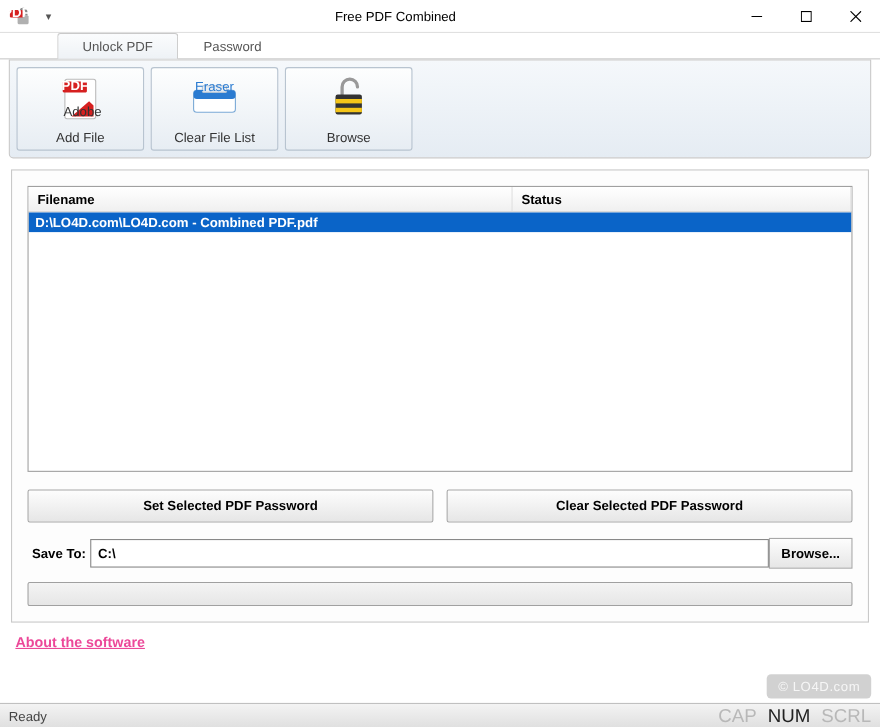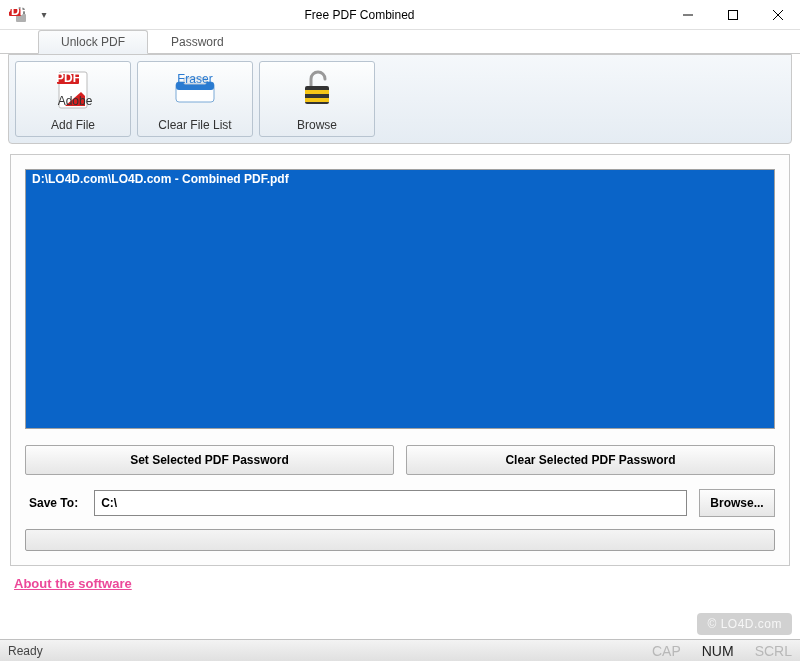--- a/index.html
+++ b/index.html
@@ -7,60 +7,60 @@
 
 
 .titlebar { height: 30px; background: #fff; display: flex; align-items: center; border-bottom: 1px solid #e0e0e0; }
 .titlebar .app-icon { width: 30px; height: 30px; display: flex; align-items: center; justify-content: center; margin-left: 4px; }
 .titlebar .qat { width: 20px; display:flex; align-items:center; justify-content:center; color:#555; font-size:10px; }
 .titlebar .title { flex: 1; text-align: center; color: #000; }
 .titlebar .win-controls { display: flex; }
 .titlebar .win-btn { width: 45px; height: 30px; display: flex; align-items: center; justify-content: center; color: #000; }
 
 
-.ribbon-tabs { height: 24px; background: #fff; display: flex; align-items: flex-end; padding-left: 38px; border-bottom: 1px solid #c9c9c9; }
+.ribbon-tabs { height: 24px; background: #fff; display: flex; align-items: flex-end; padding-left: 52px; border-bottom: 1px solid #c9c9c9; }
 .ribbon-tab { padding: 4px 22px; color: #555; border: 1px solid transparent; border-bottom: none; cursor: default; }
 .ribbon-tab.active { background: linear-gradient(#fbfcfd, #eef2f6); border: 1px solid #c9c9c9; border-bottom: 1px solid #eef2f6; border-radius: 3px 3px 0 0; position: relative; top: 1px; }
 
 
 .ribbon-body { height: 90px; margin: 0 8px; background: linear-gradient(#f5f8fb, #e5ecf3); border: 1px solid #c9c9c9; border-top: 1px solid #c9c9c9; border-radius: 0 0 4px 4px; display: flex; gap: 6px; padding: 6px; }
 .ribbon-btn { width: 116px; background: linear-gradient(#fdfefe, #e7edf3); border: 1px solid #b8c4d0; border-radius: 3px; display: flex; flex-direction: column; align-items: center; justify-content: center; gap: 4px; cursor: default; }
 .ribbon-btn .ic { height: 48px; display:flex; align-items:center; justify-content:center; }
 .ribbon-btn .lbl { color: #333; text-align: center; }
 
 
 .main-wrap { margin: 10px; border: 1px solid #c9c9c9; padding: 14px; background: #fdfdfd; }
 .listview { border: 1px solid #a0a0a0; background: #fff; height: 260px; display: flex; flex-direction: column; }
 .lv-header { display: flex; background: linear-gradient(#fff, #f0f0f0); border-bottom: 1px solid #d0d0d0; }
 .lv-col { padding: 4px 8px; font-weight: bold; border-right: 1px solid #e0e0e0; }
 .lv-col.filename { flex: 0 0 440px; }
 .lv-col.status { flex: 1; }
 .lv-body { flex: 1; overflow: auto; }
 .lv-row { display: flex; }
-.lv-row.selected { background: #0a64c8; color: #fff; flex-direction: column; }
+.lv-row.selected { background: #0a64c8; color: #fff; }
 .lv-cell { padding: 2px 6px; font-weight: bold; flex: 0 0 440px; white-space: nowrap; overflow: hidden; }
 .lv-cell.status { flex: 1; font-weight: normal; }
 
 .btn-row { display: flex; gap: 12px; margin-top: 16px; }
 .wide-btn { flex: 1; height: 30px; background: linear-gradient(#fdfdfd, #e6e6e6); border: 1px solid #a8a8a8; border-radius: 2px; font-weight: bold; display:flex; align-items:center; justify-content:center; cursor: default; }
 
-.save-row { display: flex; align-items: center; gap: 12px; margin-top: 14px; }
+.save-row { display: flex; align-items: center; gap: 0; margin-top: 14px; }
 .save-label { font-weight: bold; padding: 0 4px; }
 .save-input { flex: 1; height: 26px; border: 1px solid #888; padding: 2px 6px; font-weight: bold; background:#fff; }
 .browse-btn { width: 76px; height: 28px; background: linear-gradient(#fdfdfd, #e6e6e6); border: 1px solid #a8a8a8; font-weight: bold; display:flex; align-items:center; justify-content:center; cursor:default; }
 
 .progress { margin-top: 12px; height: 22px; border: 1px solid #a0a0a0; background: linear-gradient(#f4f4f4,#e6e6e6); border-radius:2px; }
 
 
 .about-link { display:block; margin: 4px 14px 0; color: #ec4899; font-weight: bold; text-decoration: underline; cursor: pointer; font-size: 13px; }
 
 
 .statusbar { position: absolute; left:0; right:0; bottom:0; height: 22px; background: linear-gradient(#f3f3f3,#e0e0e0); border-top: 1px solid #c0c0c0; display:flex; align-items:center; padding: 0 8px; color:#444; }
 .statusbar .spacer { flex:1; }
-.statusbar .ind { margin-left: 21px; color:#b8b8b8; font-size:14px; }
+.statusbar .ind { margin-left: 10px; color:#b8b8b8; font-size:17px; }
 .statusbar .ind.on { color:#222; }
 
 .watermark { position:absolute; right:8px; bottom:26px; color:rgba(255,255,255,0.8); font-size:12px; font-weight:300; background:rgba(0,0,0,0.18); padding:4px 10px; border-radius:4px; letter-spacing:0.5px; pointer-events:none; }
 </style>
 </head>
 <body>
 
 <div class="titlebar">
   <div class="app-icon">
     <svg width="22" height="22" viewBox="0 0 22 22">
@@ -129,20 +129,24 @@
         <rect x="10" y="22" width="24" height="4" fill="#f5c518"></rect>
         <rect x="10" y="30" width="24" height="4" fill="#f5c518"></rect>
       </svg>
     </div>
     <div class="lbl">Browse</div>
   </div>
 </div>
 
 <div class="main-wrap">
   <div class="listview">
+    <div class="lv-header">
+      <div class="lv-col filename">Filename</div>
+      <div class="lv-col status">Status</div>
+    </div>
     <div class="lv-body">
       <div class="lv-row selected">
         <div class="lv-cell">D:\LO4D.com\LO4D.com - Combined PDF.pdf</div>
         <div class="lv-cell status"></div>
       </div>
     </div>
   </div>
 
   <div class="btn-row">
     <div class="wide-btn">Set Selected PDF Password</div>

